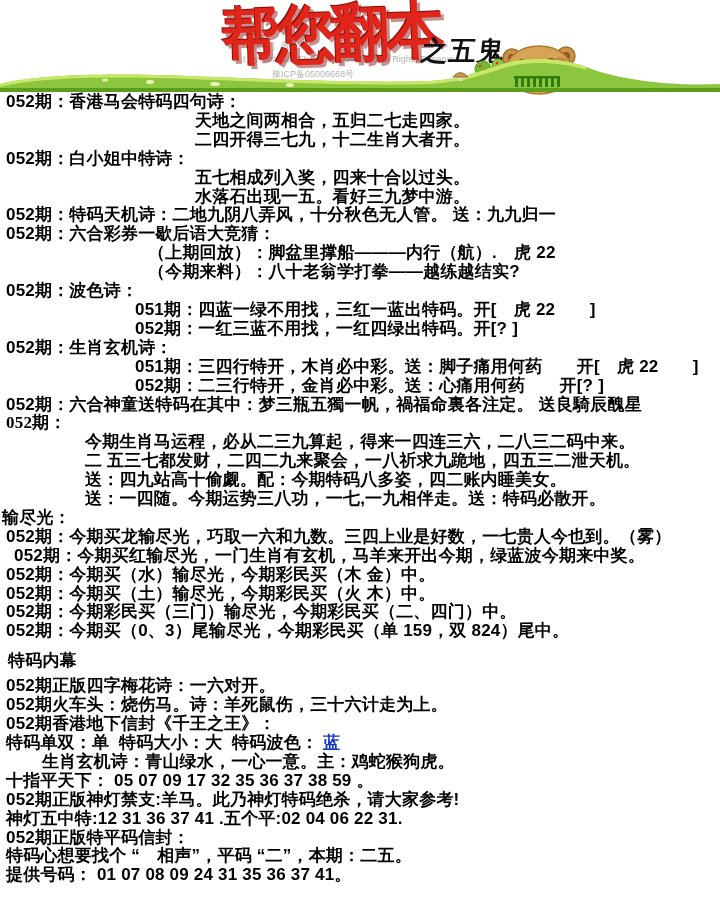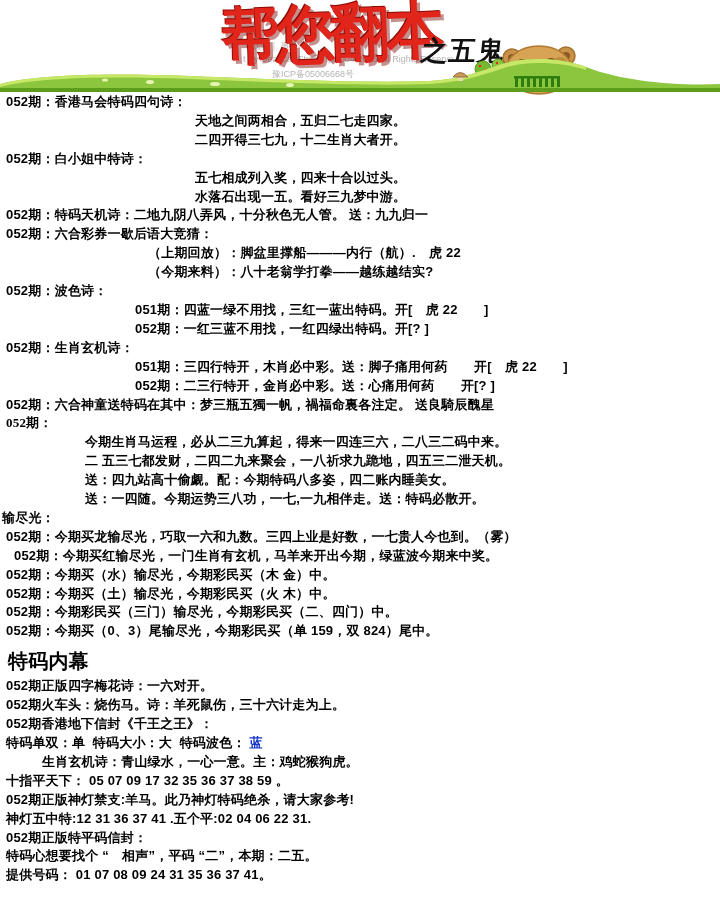--- a/index.html
+++ b/index.html
@@ -13,23 +13,23 @@
         text-shadow:3px 3px 0 rgba(122,12,6,.45),-1px -1px 0 #8a0e06;}
   .banner-subtitle{position:absolute;left:421px;top:33px;font-size:27px;font-weight:bold;
         color:#111;transform:skewX(-6deg);letter-spacing:1px;white-space:nowrap;}
   .wm{position:absolute;color:#b4b4b4;font-size:9px;white-space:nowrap;}
   .wm0{left:246px;top:40px;}
   .wm1{left:243px;top:54px;}
   .wm2{left:272px;top:68px;}
   .grass-svg{position:absolute;left:0;top:0;}
   
   .content{position:absolute;top:93px;left:0;width:720px;}
-  .line{font-weight:bold;font-size:13px;line-height:18.9px;color:#000;
+  .line{font-weight:bold;font-size:17px;line-height:18.9px;color:#000;
         white-space:pre;letter-spacing:0.2px;}
-  .line.heading{font-size:20px;line-height:20px;padding:10px 0 6px 8px;}
+  .line.heading{font-size:17px;line-height:20px;padding:10px 0 6px 8px;}
 </style>
 </head>
 <body>
 
 <div class="page">
 
   <header class="banner">
     <div class="wm wm0">F我们｜ 事务  联</div>
     <div class="wm wm1">t By DearCar Studio @2004-2005 All Rights Reserve</div>
     <div class="wm wm2">豫ICP备05006668号</div>

